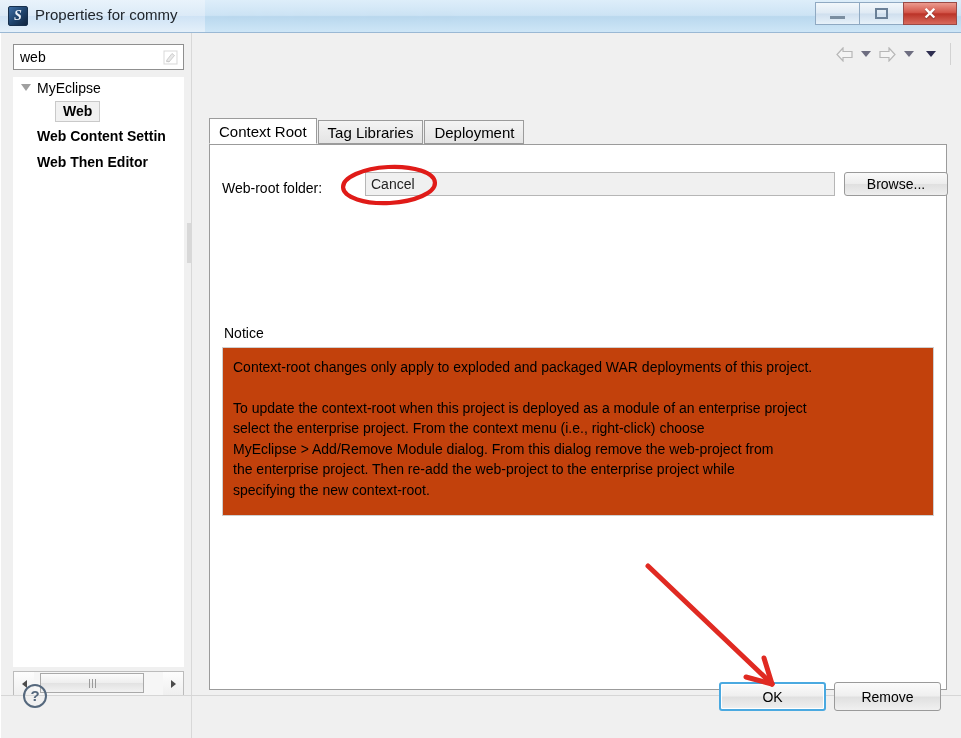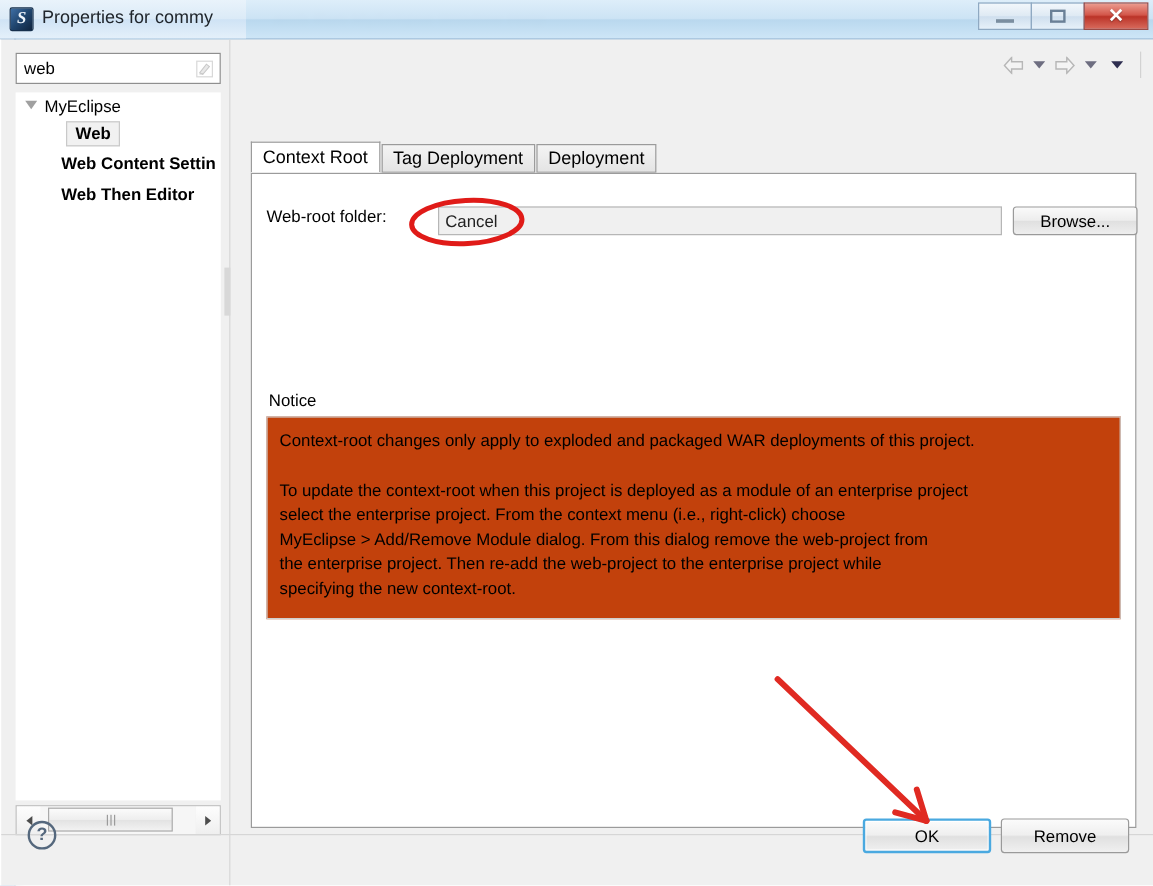--- a/index.html
+++ b/index.html
@@ -158,21 +158,21 @@
   }
   .tree-l1 {
     margin-left: 42px; margin-top: 2px;
     display: inline-block;
     font-size: 14px; font-weight: bold;
     padding: 1px 7px 2px 7px;
     background: #f1f1f1;
     border: 1px solid #c9c9c9;
   }
   .tree-l0b {
-    padding-left: 38px; font-size: 14px; font-weight: bold;
+    padding-left: 24px; font-size: 14px; font-weight: bold;
     line-height: 23px; margin-top: 3px;
   }
   .tree-scroll {
     position: absolute; left: 12px; top: 638px;
     width: 171px; height: 25px;
     background: #f0f0f0;
     border: 1px solid #bcbcbc;
     display: flex; align-items: center;
   }
   .sb-arrow {
@@ -221,21 +221,21 @@
     border-bottom: 1px solid #ffffff;
     height: 26px; line-height: 26px;
   }
   .tab-content {
     position: absolute; left: 4px; top: 57px;
     width: 738px; height: 546px;
     background: #ffffff;
     border: 1px solid #9b9b9b;
   }
 
-  .row { position: absolute; display: flex; align-items: flex-start; }
+  .row { position: absolute; display: flex; align-items: flex-end; }
   .row-label { font-size: 14px; white-space: nowrap; }
   .inp {
     height: 24px;
     border: 1px solid #a3b8cc;
     font-size: 14px;
     line-height: 22px;
     padding: 0 5px;
   }
   .inp.readonly { background: #f0f0f0; border-color: #b6b6b6; color: #222; }
   .inp.editable { background: #ffffff; border-color: #a9c0d6; }
@@ -391,21 +391,21 @@
       <div class="vsplit"></div>
       <div class="vsplit-grip"></div>
 
       <div class="content-pane">
 
         <div class="tabs">
           <div class="tab active">
             <span>Context Root</span>
           </div>
           <div class="tab">
-            <span>Tag Deployment</span>
+            <span>Tag Libraries</span>
           </div>
           <div class="tab">
             <span>Deployment</span>
           </div>
         </div>
 
         <div class="tab-content">
 
           <div class="row" style="left:12px; top:27px;">
             <div class="row-label" style="width:143px;">Web-root folder:</div>

